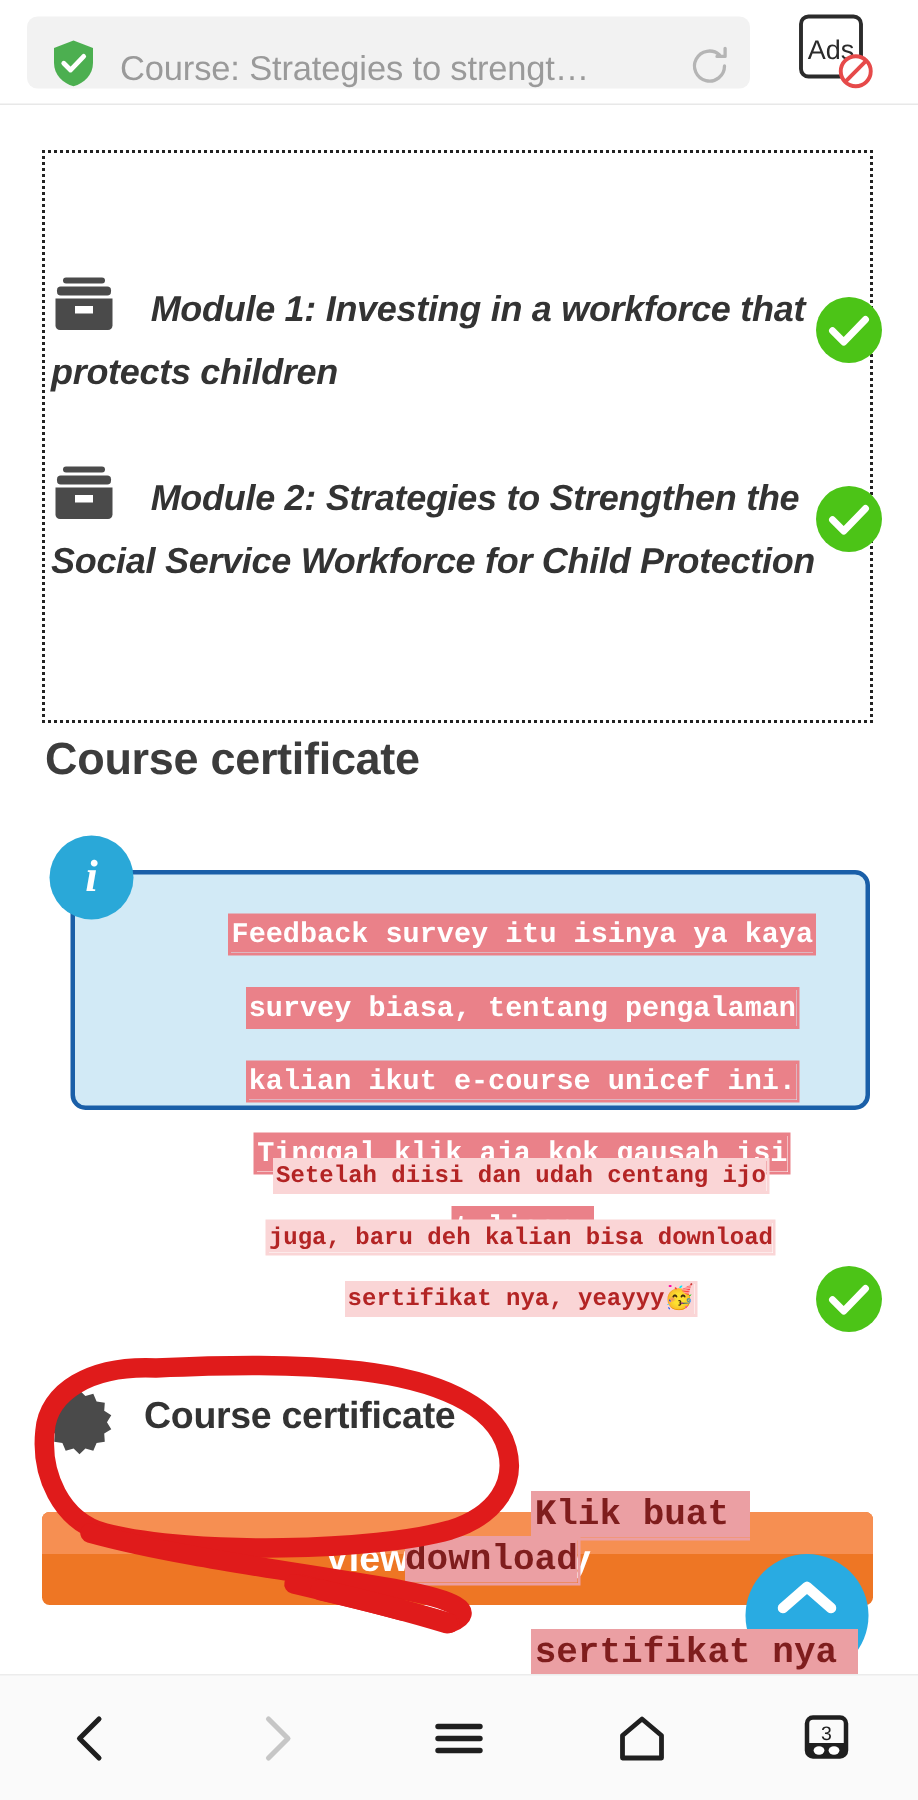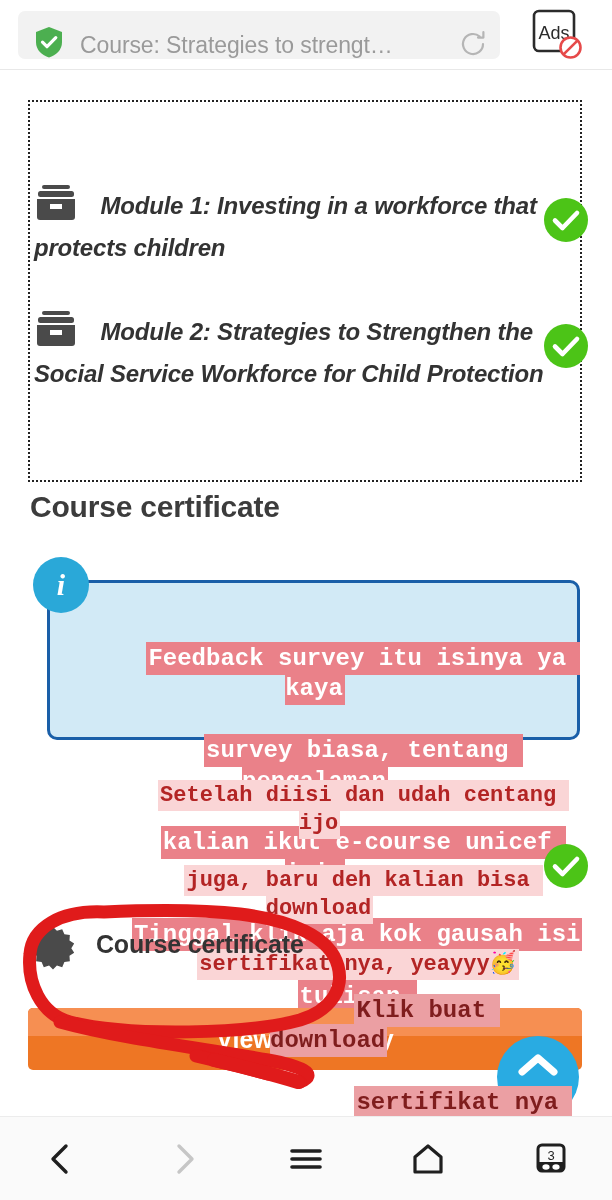--- a/index.html
+++ b/index.html
@@ -98,28 +98,28 @@
   .annot {
     position: absolute;
     font-family: "Liberation Mono", monospace;
     text-align: center;
     line-height: 1.28;
     white-space: pre-wrap;
   }
   .annot span.hl { padding: 1px 0; }
 
   .annot-1 {
-    left: 44px; top: 543px; width: 540px;
-    font-size: 24px; color: #ffffff; font-weight: bold;
+    left: 44px; top: 517px; width: 540px;
+    font-size: 19px; color: #ffffff; font-weight: bold;
   }
   .annot-1 span.hl { background: #ea8189; box-shadow: 0 0 0 2px #ea8189; }
 
   .annot-2 {
     left: 56px; top: 684px; width: 525px;
-    font-size: 22px; color: #b32424; font-weight: bold;
+    font-size: 16px; color: #b32424; font-weight: bold;
   }
   .annot-2 span.hl { background: #fad5d6; box-shadow: 0 0 0 2px #fad5d6; }
 
   .annot-3 {
     left: 270px; top: 895px; width: 320px;
     font-size: 24px; color: #7f1d1d; font-weight: bold;
     text-align: left;
   }
   .annot-3 span.hl { background: #eb9fa3; box-shadow: 0 0 0 2px #eb9fa3; }
 

